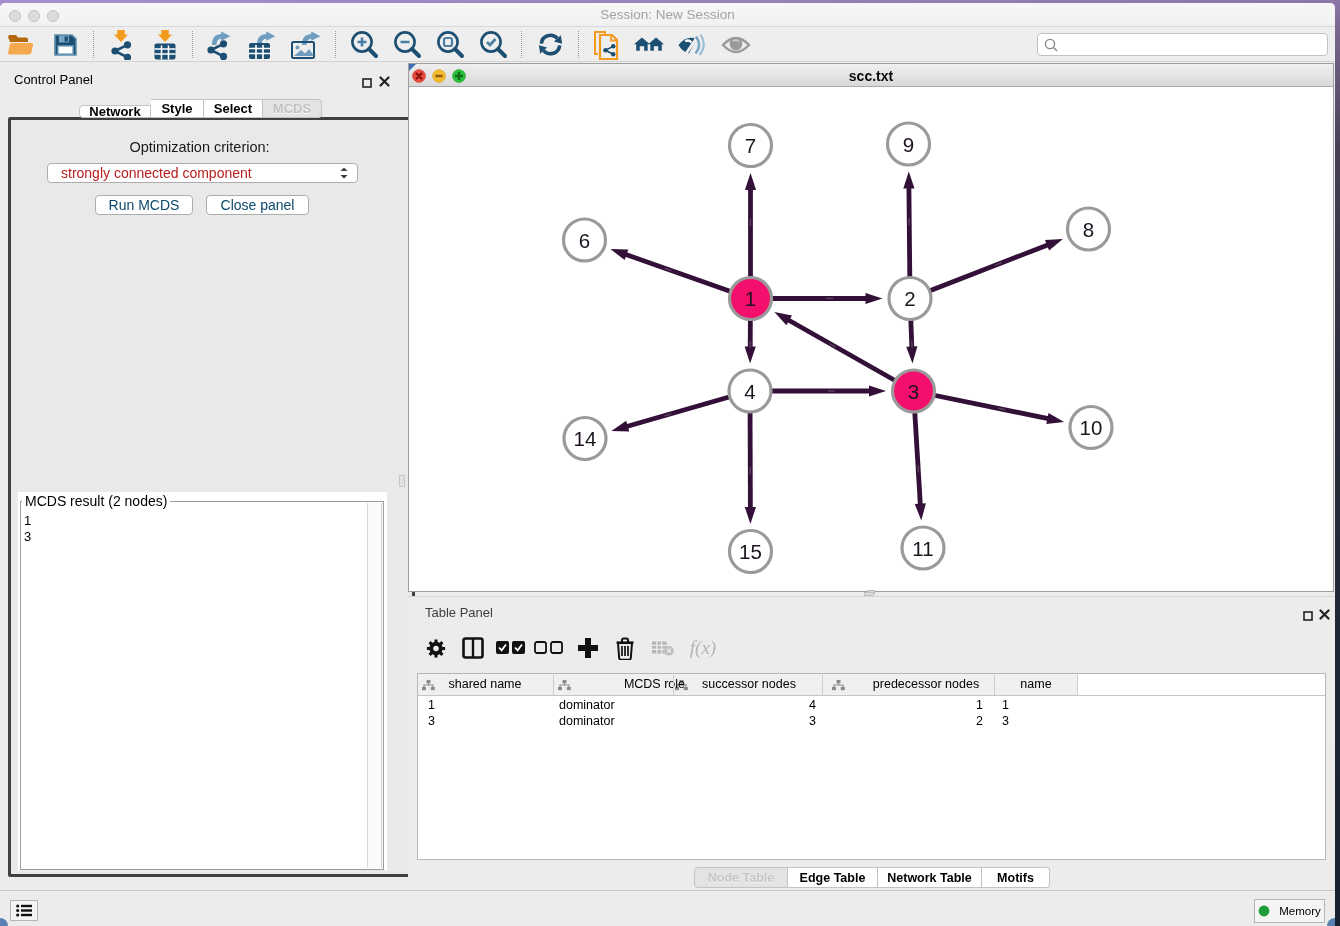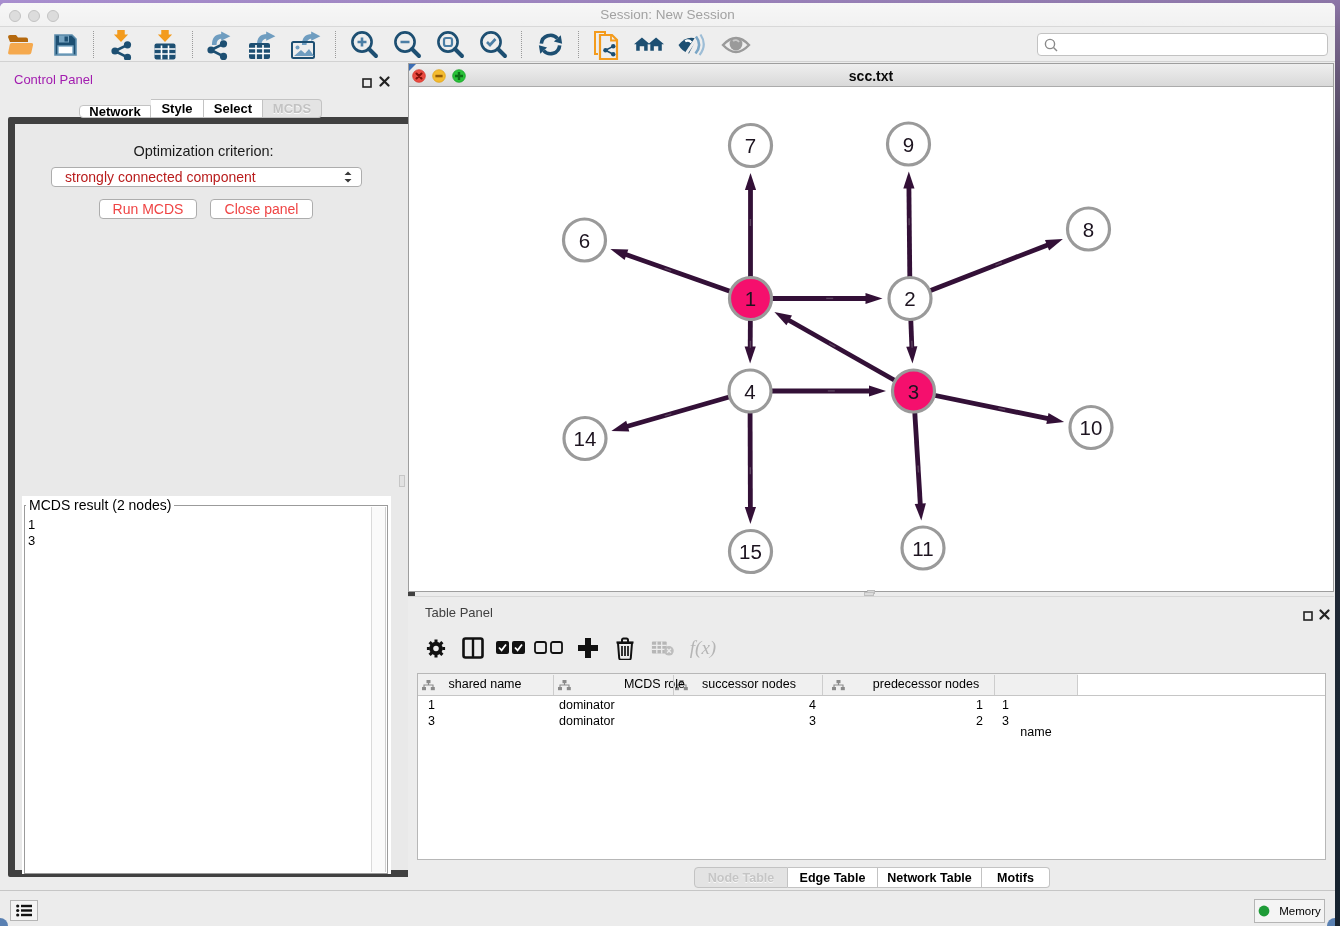--- a/index.html
+++ b/index.html
@@ -6,30 +6,30 @@
 #win{position:absolute;left:0;top:3px;width:1335px;height:923px;background:#ececec;border-radius:5px 5px 0 0;overflow:hidden;}
 .abs{position:absolute;}
 #titlebar{left:0;top:0;width:1335px;height:24px;background:linear-gradient(#f7f7f7,#f1f1f1);border-bottom:1px solid #d8d8d8;}
 .tl{top:7px;width:12px;height:12px;border-radius:50%;background:#dcdcdc;border:1px solid #c3c3c3;}
 #title{left:0;top:4px;width:1335px;text-align:center;font-size:13.5px;color:#a2a2a2;}
 #toolbar{left:0;top:24px;width:1335px;height:35px;background:#eeeeee;border-bottom:1px solid #d2d2d2;}
 .tsep{top:4px;height:27px;width:0;border-left:1px dotted #9a9a9a;}
 .ticon{top:0;height:35px;display:flex;align-items:center;justify-content:center;}
 #search{left:1037px;top:6px;width:291px;height:23px;background:#fff;border:1px solid #c2c2c2;border-radius:4px;}
 
-#cptitle{left:14px;top:9px;font-size:13px;color:#a21caf;}
+#cptitle{left:14px;top:9px;font-size:13px;color:#000000;}
 .wicons{top:11px;}
 #cptabs{left:79px;top:36px;height:19px;display:flex;font-size:13px;font-weight:700;}
 .tab{border:1px solid #c3c3c3;border-left:none;background:#fff;color:#000;display:flex;align-items:center;justify-content:center;}
 .tab.first{border-left:1px solid #c3c3c3;border-radius:4px 0 0 4px;}
 .tab.sel{background:#e4e4e4;color:#c2c2c2;text-shadow:0 1px 0 #fafafa;border-radius:0 4px 4px 0;}
-#cpbody{left:8px;top:54px;width:407px;height:760px;background:#e9e9e9;border:7px solid #404040;border-radius:2px;}
+#cpbody{left:8px;top:54px;width:407px;height:760px;background:#e9e9e9;border:3px solid #404040;border-radius:2px;}
 #optlabel{left:0;top:19px;width:377px;text-align:center;font-size:14.5px;color:#1a1a1a;}
 #combo{left:36px;top:43px;width:311px;height:20px;background:#fff;border:1px solid #adadad;border-radius:4px;font-size:14px;color:#b91c1c;line-height:19px;padding-left:13px;}
-.btn{height:20px;background:#fff;border:1px solid #adadad;border-radius:4px;font-size:14px;color:#ef4444;display:flex;align-items:center;justify-content:center;}
+.btn{height:20px;background:#fff;border:1px solid #adadad;border-radius:4px;font-size:14px;color:#0c4a6e;display:flex;align-items:center;justify-content:center;}
 #fieldset{left:7px;top:372px;width:369px;height:378px;background:#fff;}
 #fsborder{left:2px;top:9px;width:364px;height:369px;border:1px solid #9b9b9b;}
 #fslegend{left:4px;top:1px;background:#fff;padding:0 3px;font-size:14px;color:#000;}
 #fstext{left:6px;top:21px;font-size:13px;color:#000;line-height:16px;}
 #fsscroll{left:349px;top:11px;width:15px;height:365px;background:#fafafa;border-left:1px solid #dadada;border-right:1px solid #cfcfcf;}
 
 #netwin{left:408px;top:60px;width:926px;height:529px;border:1px solid #9e9e9e;background:#fff;}
 #nettitle{left:0;top:0;width:924px;height:23px;background:linear-gradient(#efefef,#d9d9d9);border-bottom:1px solid #ababab;}
 #netname{left:0;top:4px;width:924px;text-align:center;font-size:14px;font-weight:700;color:#0a0a0a;}
 
@@ -472,21 +472,21 @@
                 <rect x="4.5" y="0" width="4" height="3.2"></rect>
                 <rect x="0" y="7" width="4" height="3.2"></rect>
                 <rect x="8.8" y="7" width="4" height="3.2"></rect>
                 <path d="M6.5 3 V5 M2 7 V5 H11 V7" stroke="#8a8a8a" stroke-width="1.1" fill="none"></path>
               </g>
             </svg></div>
 <div class="hcell abs" style="left:-13px;width:160px;text-align:center;">shared name</div>
 <div class="hcell abs" style="left:107px;width:160px;text-align:right;">MCDS role</div>
 <div class="hcell abs" style="left:251px;width:160px;text-align:center;">successor nodes</div>
 <div class="hcell abs" style="left:428px;width:160px;text-align:center;">predecessor nodes</div>
-<div class="hcell abs" style="left:538px;width:160px;text-align:center;margin-top:48px;">name</div>
+<div class="hcell abs" style="left:538px;width:160px;text-align:center;">name</div>
 <div class="hsep abs" style="left:135px;"></div>
 <div class="hsep abs" style="left:255px;"></div>
 <div class="hsep abs" style="left:404px;"></div>
 <div class="hsep abs" style="left:576px;"></div>
 <div class="hsep abs" style="left:659px;"></div>
 </div>
 <div class="trow abs" style="left:10px;top:24px;">1</div>
 <div class="trow abs" style="left:141px;top:24px;">dominator</div>
 <div class="trow abs" style="left:250px;top:24px;width:148px;text-align:right;">4</div>
 <div class="trow abs" style="left:420px;top:24px;width:145px;text-align:right;">1</div>

